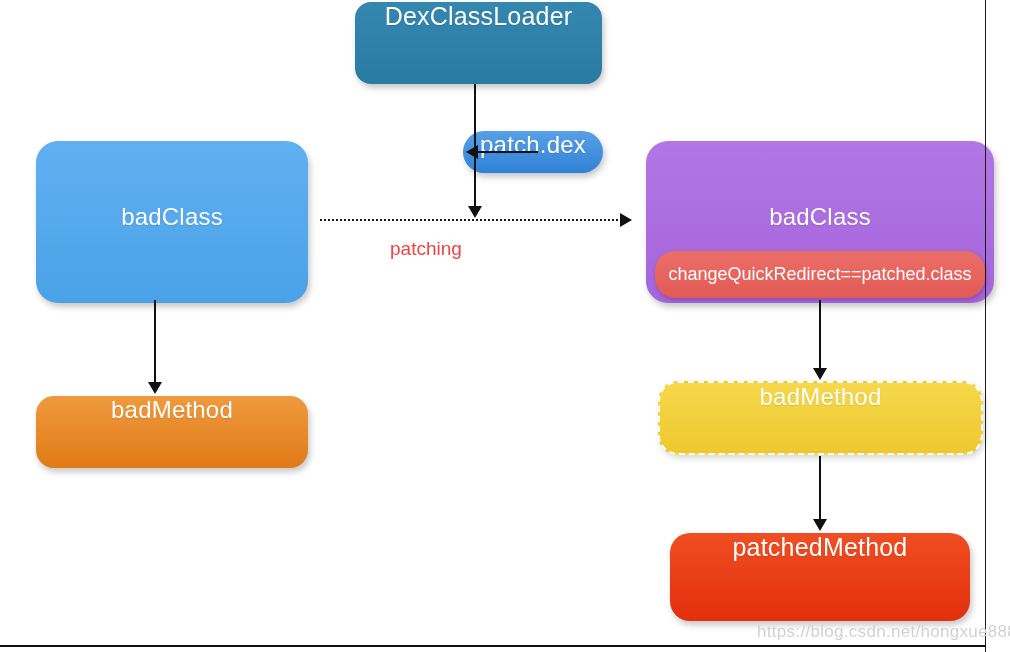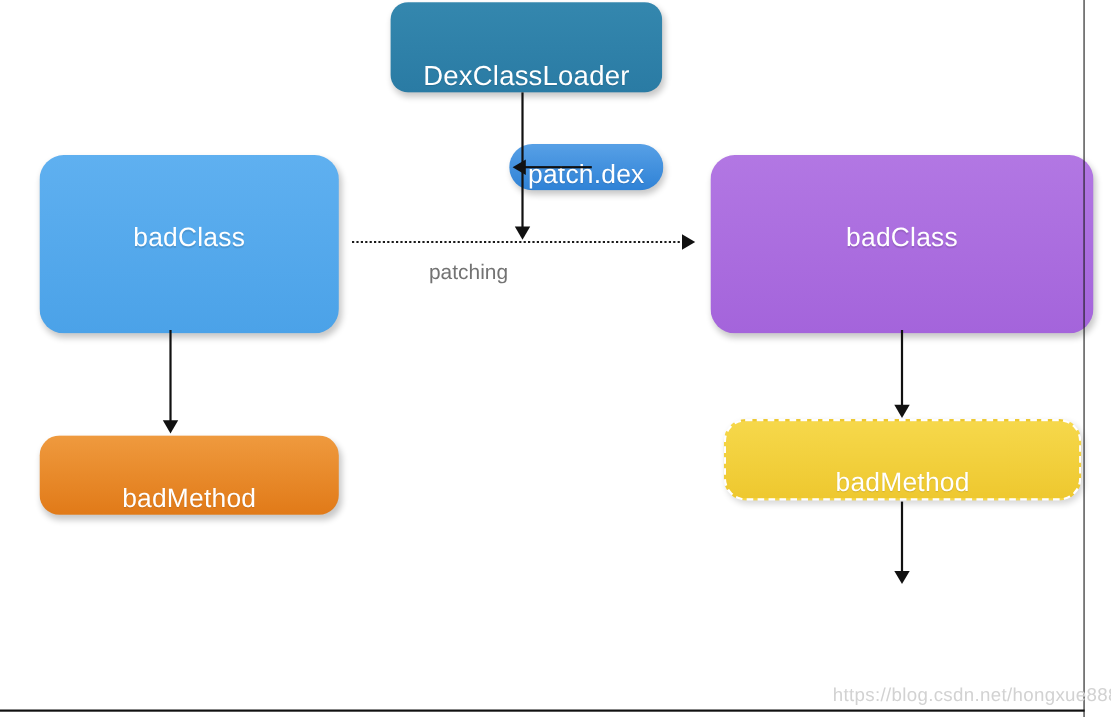--- a/index.html
+++ b/index.html
@@ -32,21 +32,21 @@
     width: 986px;
     height: 2px;
     background: #111111;
   }
 
   
   .node {
     position: absolute;
     box-sizing: border-box;
     display: flex;
-    align-items: flex-end;
+    align-items: flex-start;
     justify-content: center;
     color: #ffffff;
     text-align: center;
     letter-spacing: .2px;
     text-shadow: 0 1px 1px rgba(0,0,0,.12);
     box-shadow: 2px 4px 6px rgba(0,0,0,.22);
   }
 
   .node-dexclassloader {
     left: 355px;
@@ -200,21 +200,21 @@
     position: absolute;
     height: 0;
     border-top: 2px dotted #1a1a1a;
   }
 
   .patching-label {
     position: absolute;
     left: 390px;
     top: 238px;
     font-size: 19px;
-    color: #737373;
+    color: #ef4444;
     white-space: nowrap;
   }
 
   .watermark {
     position: absolute;
     left: 757px;
     top: 622px;
     font-size: 17px;
     color: #d2d2d2;
     white-space: nowrap;
@@ -236,29 +236,35 @@
 
   <div class="node node-badclass-left">
     <span>badClass</span>
   </div>
 
 
   <div class="node node-badclass-right">
     <span>badClass</span>
   </div>
 
+  <div class="pill pill-right">
+    <span>changeQuickRedirect==patched.class</span>
+  </div>
 
   <div class="node node-badmethod-left">
     <span>badMethod</span>
   </div>
 
   <div class="node node-badmethod-right">
     <span>badMethod</span>
   </div>
 
+  <div class="node node-patchedmethod">
+    <span>patchedMethod</span>
+  </div>
 
   <div class="vline" style="left:474px; top:84px; height:130px;"></div>
   <div class="arrowhead-down" style="left:468px; top:206px;"></div>
 
   <div class="hline" style="left:476px; top:151px; width:62px;"></div>
   <div class="arrowhead-left" style="left:466px; top:145px;"></div>
 
   <div class="dotted-line" style="left:320px; top:219px; width:302px;"></div>
   <div class="arrowhead-right" style="left:620px; top:213px;"></div>
   <div class="patching-label">patching</div>

